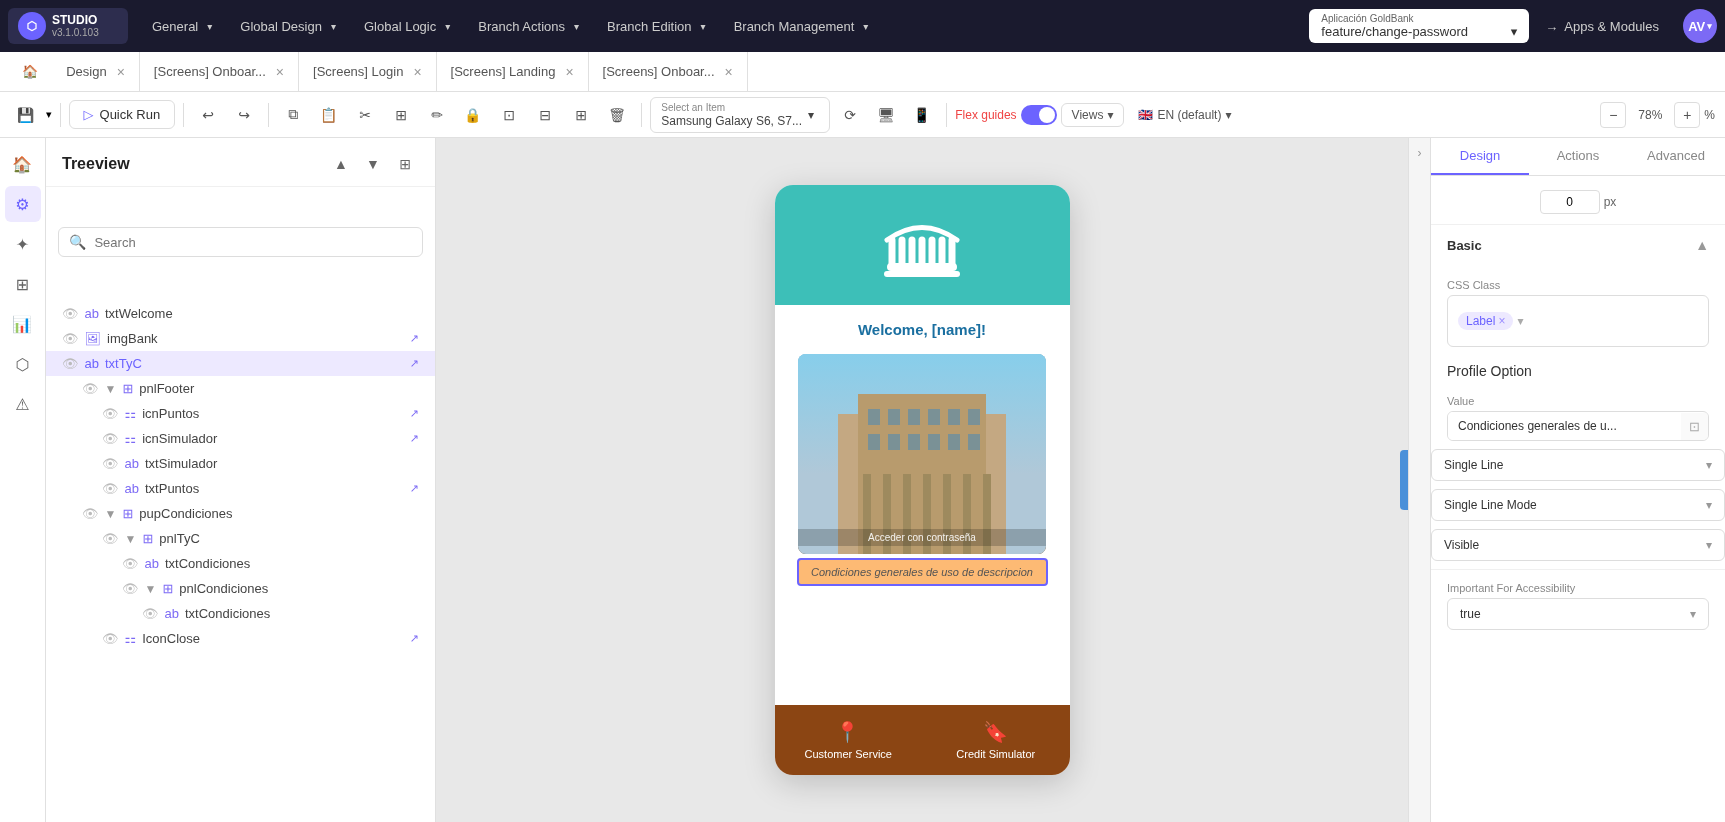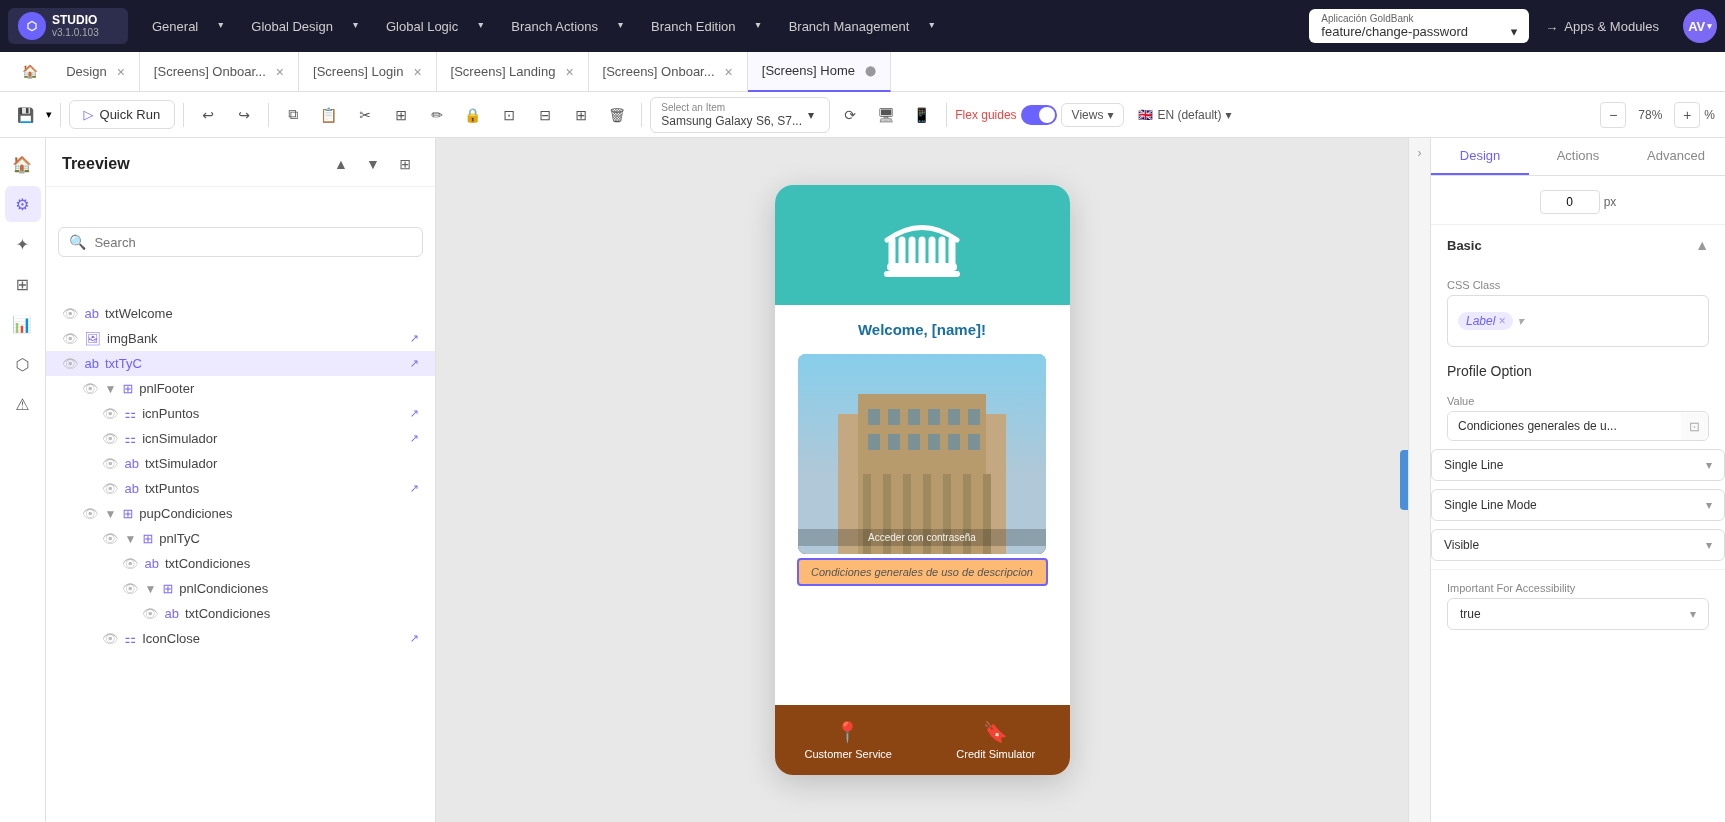--- a/index.html
+++ b/index.html
@@ -13,21 +13,21 @@
     .topbar-logo {
       display: flex; align-items: center; gap: 6px;
       background: #2d2d4e; padding: 4px 10px; border-radius: 6px;
       margin-right: 8px; min-width: 120px;
     }
     .topbar-logo-icon { width: 28px; height: 28px; background: #6c63ff; border-radius: 50%; display: flex; align-items: center; justify-content: center; color: #fff; font-size: 12px; font-weight: bold; }
     .topbar-logo-text { display: flex; flex-direction: column; line-height: 1.2; }
     .topbar-logo-title { font-size: 12px; font-weight: bold; color: #fff; }
     .topbar-logo-version { font-size: 10px; color: #aaa; }
     .nav-item {
-      display: flex; align-items: flex-start; gap: 20px; padding: 6px 12px;
+      display: flex; align-items: center; gap: 9px; padding: 6px 12px;
       color: #ccc; cursor: pointer; border-radius: 4px; white-space: nowrap; font-size: 13px;
     }
     .nav-chevron { font-size: 10px; }
     .topbar-spacer { flex: 1; }
     .app-selector {
       background: #fff; color: #333; border-radius: 6px; padding: 4px 12px;
       display: flex; flex-direction: column; min-width: 220px; cursor: pointer;
     }
     .app-selector-label { font-size: 10px; color: #666; }
     .app-selector-value { font-size: 13px; font-weight: 500; display: flex; align-items: center; justify-content: space-between; }
@@ -247,21 +247,21 @@
       display: flex; align-items: center; border: 1px solid #ddd; border-radius: 6px;
       overflow: hidden;
     }
     .form-input {
       flex: 1; padding: 7px 10px; font-size: 12px; border: none; outline: none; color: #333;
     }
     .form-input-icon { padding: 6px 8px; color: #aaa; cursor: pointer; background: #fafafa; }
 
     .tag-input-wrap {
       display: flex; align-items: center; flex-wrap: wrap; gap: 4px;
-      border: 1px solid #ddd; border-radius: 6px; padding: 16px 10px; min-height: 36px; font-style: italic;
+      border: 1px solid #ddd; border-radius: 6px; padding: 16px 10px; min-height: 36px;
     }
     .tag {
       display: flex; align-items: center; gap: 3px;
       background: #ede9ff; color: #6c63ff; padding: 2px 8px;
       border-radius: 12px; font-size: 12px;
     }
     .tag-remove { cursor: pointer; font-size: 12px; color: #9b8eff; }
 
     .dropdown-field {
       display: flex; align-items: center; justify-content: space-between;
@@ -353,24 +353,20 @@
     <span>[Screens] Login</span>
     <span class="tab-close">×</span>
   </div>
   <div class="tab">
     <span>[Screens] Landing</span>
     <span class="tab-close">×</span>
   </div>
   <div class="tab">
     <span>[Screens] Onboar...</span>
     <span class="tab-close">×</span>
-  </div>
-  <div class="tab active">
-    <span>[Screens] Home</span>
-    <span class="tab-close" style="font-size:10px;">⬤</span>
   </div>
 </div>
 
 <div class="toolbar">
   <div class="toolbar-btn">💾</div>
   <span class="nav-chevron" style="font-size:11px;">▾</span>
   <div class="toolbar-divider"></div>
 
   <button class="quick-run-btn">
     <span class="quick-run-icon">▷</span>

